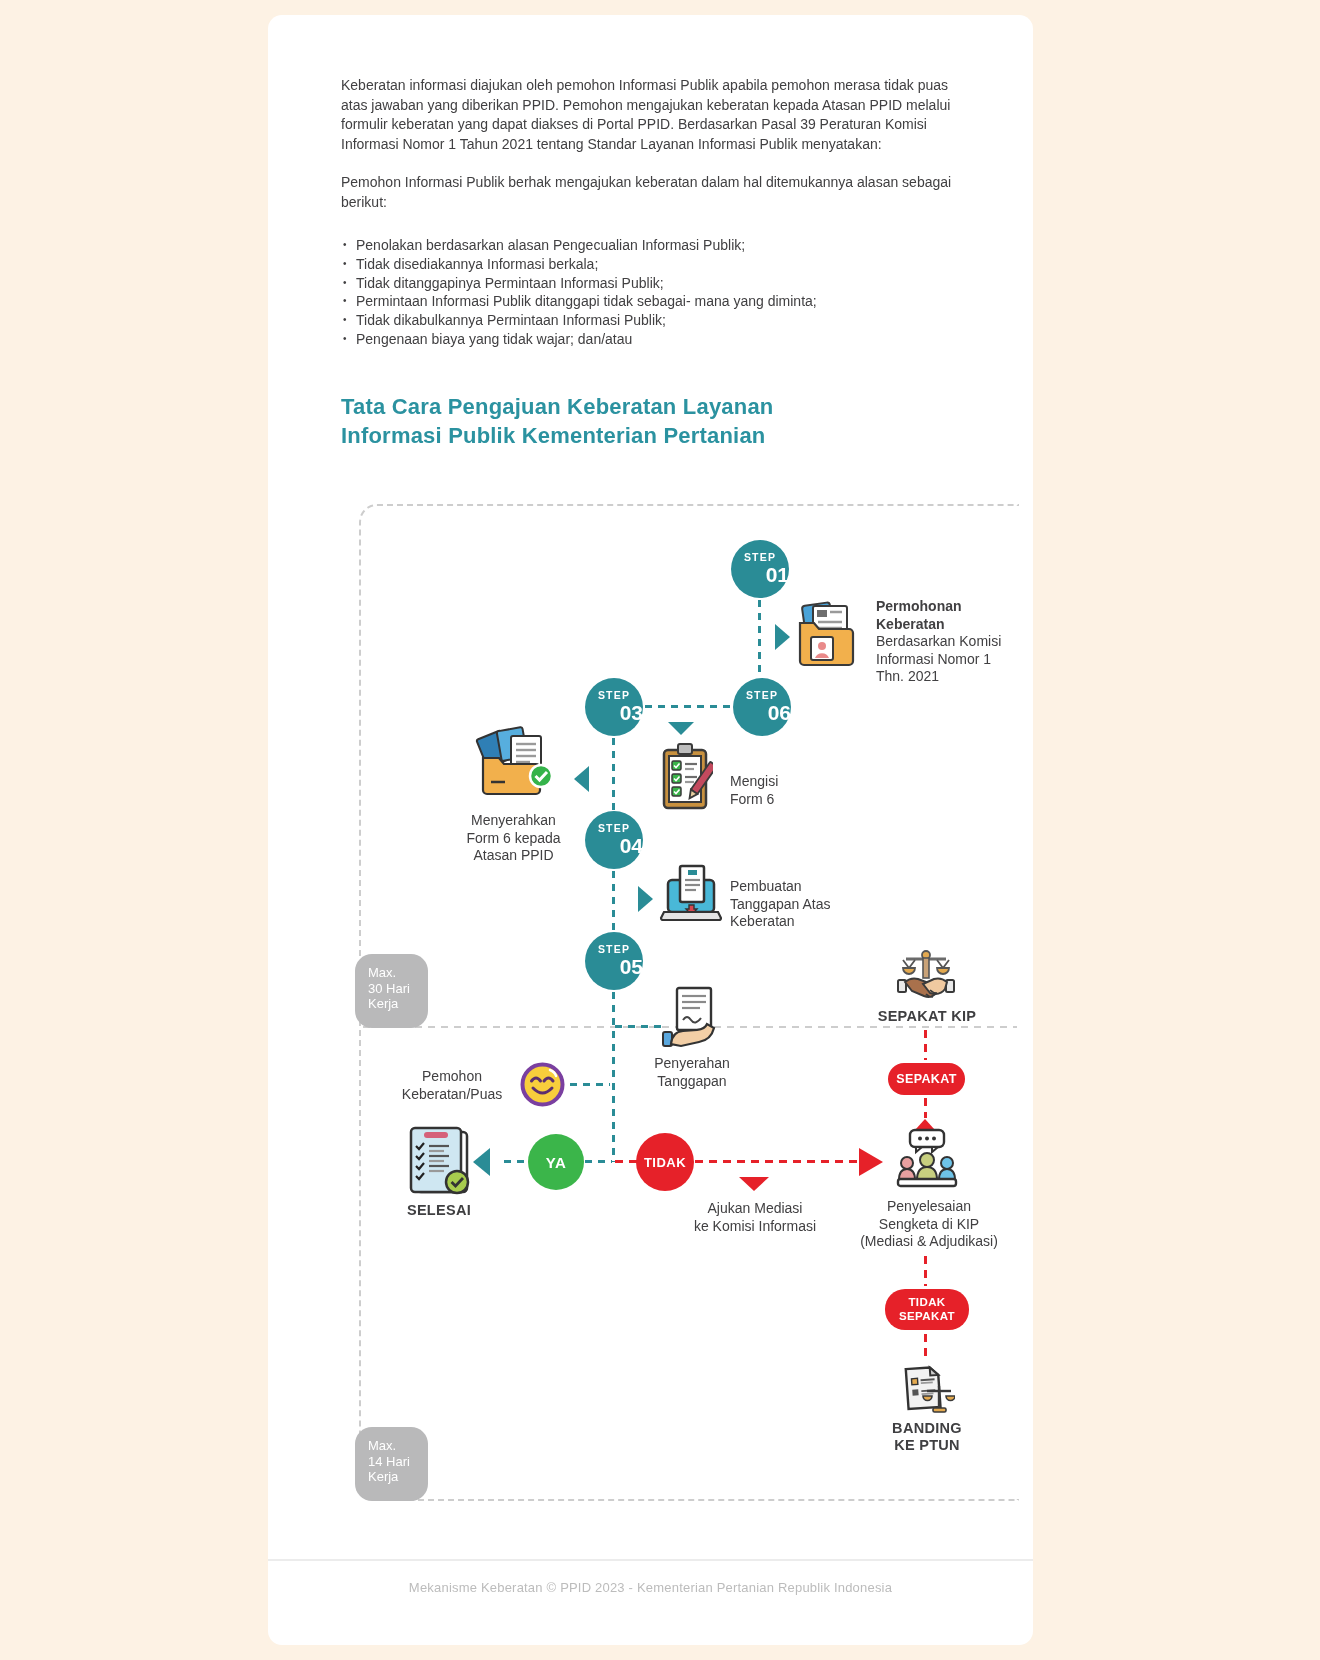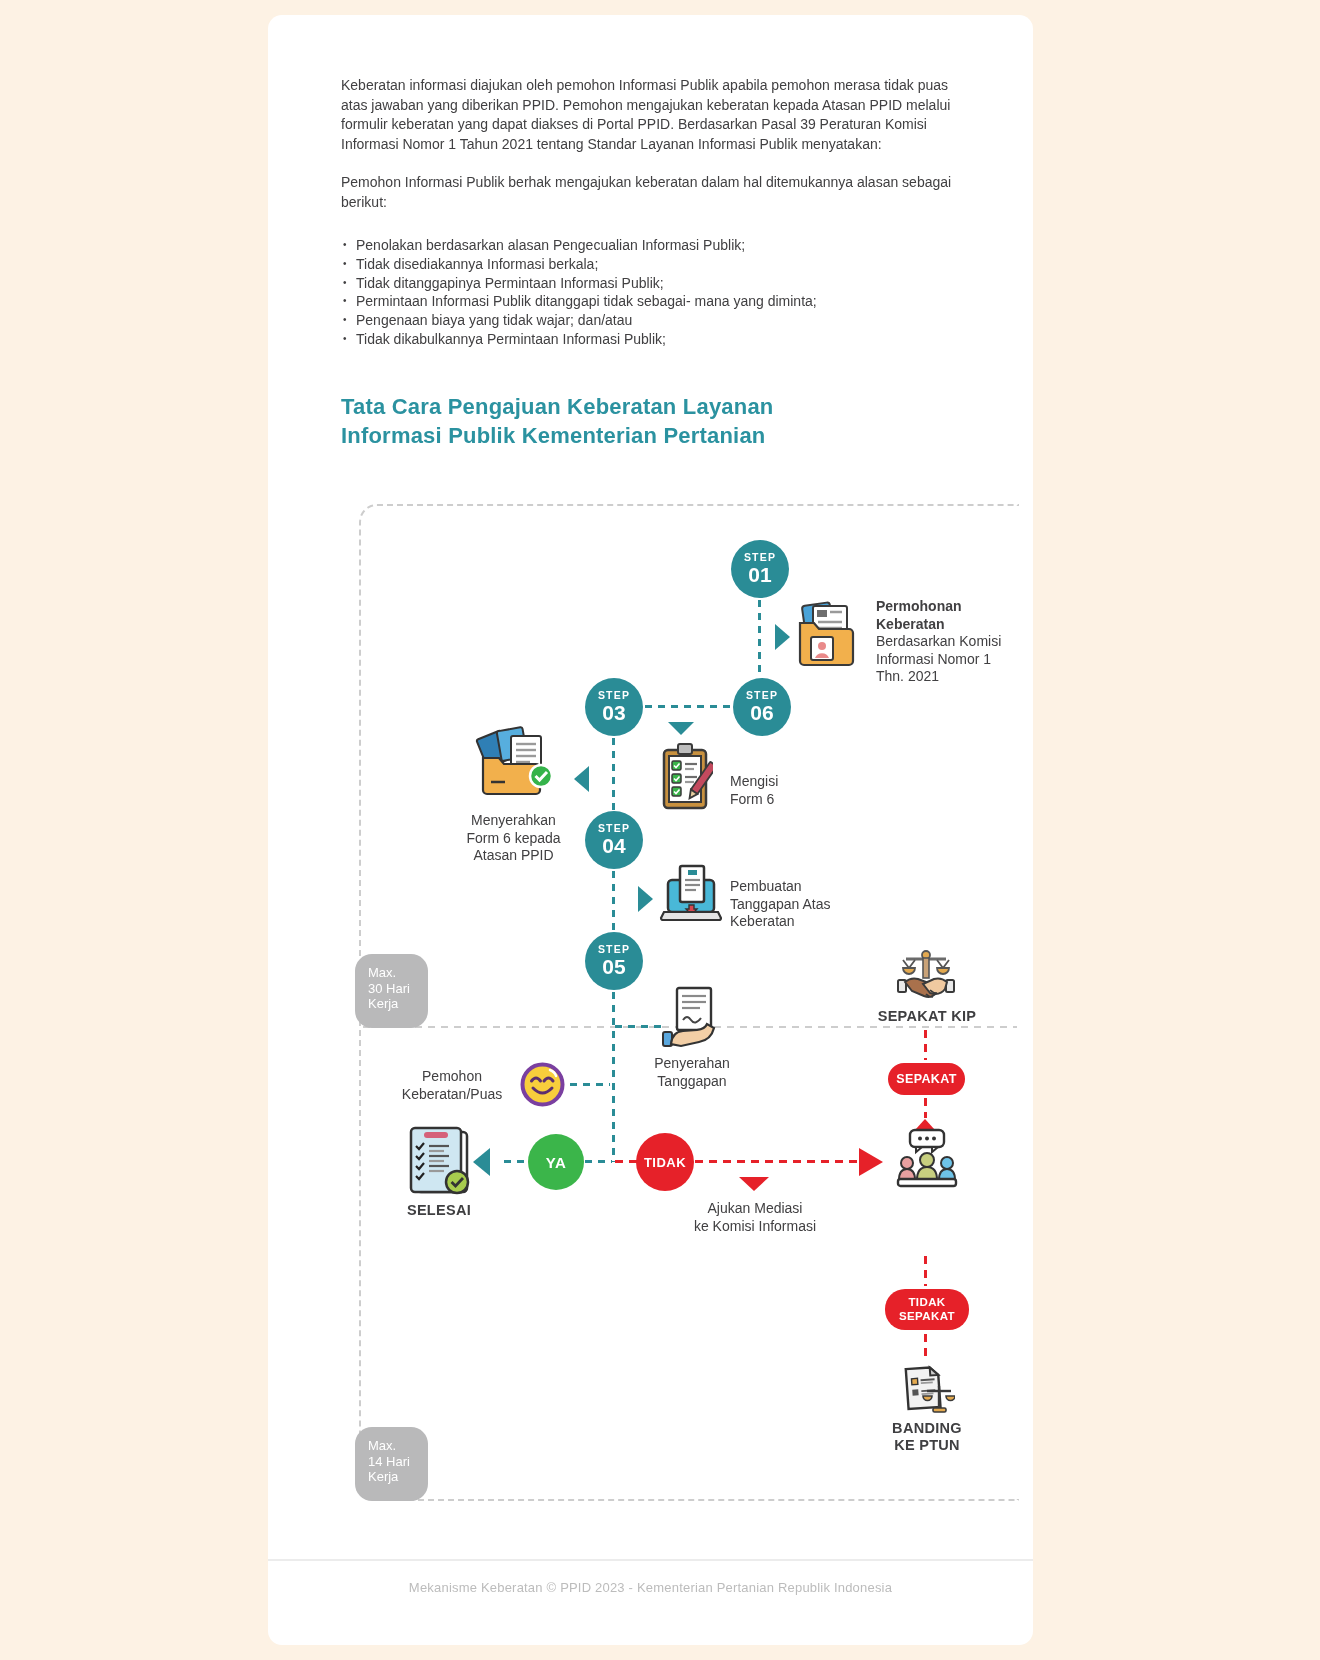--- a/index.html
+++ b/index.html
@@ -26,21 +26,21 @@
   .tri-right-teal{border-top:13px solid transparent;border-bottom:13px solid transparent;border-left:15px solid #2a8c96;}
   .tri-left-teal{border-top:13px solid transparent;border-bottom:13px solid transparent;border-right:15px solid #2a8c96;}
   .tri-left-teal-lg{border-top:14px solid transparent;border-bottom:14px solid transparent;border-right:17px solid #2a8c96;}
   .tri-down-teal{border-left:13px solid transparent;border-right:13px solid transparent;border-top:13px solid #2a8c96;}
   .tri-right-red{border-top:14px solid transparent;border-bottom:14px solid transparent;border-left:24px solid #e62129;}
   .tri-down-red{border-left:15px solid transparent;border-right:15px solid transparent;border-top:14px solid #e62129;}
   .tri-up-red{border-left:10px solid transparent;border-right:10px solid transparent;border-bottom:11px solid #e62129;}
   
   .step{width:58px;height:58px;border-radius:50%;background:#2a8c96;color:#fff;text-align:center;}
   .step .w{display:block;font-size:10.5px;font-weight:700;letter-spacing:1.2px;margin-top:12px;line-height:1;}
-  .step .n{display:block;font-size:21px;font-weight:700;line-height:1.1;}
+  .step .n{display:block;font-size:21px;font-weight:700;line-height:1.1;text-align:right;}
   
   .decision{border-radius:50%;color:#fff;font-weight:700;display:flex;align-items:center;justify-content:center;letter-spacing:0.5px;}
   .ya{width:56px;height:56px;background:#3bb54a;font-size:15px;}
   .tidak{width:58px;height:58px;background:#e62129;font-size:13px;}
   
   .pill{background:#e62129;color:#fff;font-weight:700;border-radius:20px;display:flex;align-items:center;justify-content:center;text-align:center;line-height:1.2;letter-spacing:0.4px;}
   
   .node{font-size:14px;line-height:17.5px;color:#414042;}
   .node.center{text-align:center;}
   .node .b{font-weight:700;}
@@ -59,22 +59,22 @@
 formulir keberatan yang dapat diakses di Portal PPID. Berdasarkan Pasal 39 Peraturan Komisi
 Informasi Nomor 1 Tahun 2021 tentang Standar Layanan Informasi Publik menyatakan:</div>
   <div class="abs body-text pre" style="left:318px;top:173px;width:690px;">Pemohon Informasi Publik berhak mengajukan keberatan dalam hal ditemukannya alasan sebagai
 berikut:</div>
 
   <ul class="abs bullet-list" style="left:320px;top:236px;width:680px;">
     <li>Penolakan berdasarkan alasan Pengecualian Informasi Publik;</li>
     <li>Tidak disediakannya Informasi berkala;</li>
     <li>Tidak ditanggapinya Permintaan Informasi Publik;</li>
     <li>Permintaan Informasi Publik ditanggapi tidak sebagai- mana yang diminta;</li>
+    <li>Tidak dikabulkannya Permintaan Informasi Publik;</li>
     <li>Pengenaan biaya yang tidak wajar; dan/atau</li>
-    <li>Tidak dikabulkannya Permintaan Informasi Publik;</li>
   </ul>
 
   <div class="abs heading pre" style="left:318px;top:392px;width:560px;">Tata Cara Pengajuan Keberatan Layanan
 Informasi Publik Kementerian Pertanian</div>
 
   <div class="abs frame" style="left:336px;top:504px;width:658px;height:993px;"></div>
   <div class="abs grey-h" style="left:340px;top:1026px;width:654px;"></div>
 
   <div class="abs dv teal-v" style="left:735px;top:600px;height:78px;"></div>
   <div class="abs dh teal-h" style="left:622px;top:705px;width:88px;"></div>
@@ -264,20 +264,23 @@
     <path d="M20 19 l0 5 l6 -5 Z" fill="#ffffff" stroke="#333" stroke-width="2"></path>
     <path d="M36 19 l0 5 l6 -5 Z" fill="#ffffff" stroke="#333" stroke-width="2"></path>
     <circle cx="11" cy="35" r="6" fill="#e8a0a0" stroke="#333" stroke-width="2"></circle>
     <path d="M3 52 q0 -11 8 -11 q8 0 8 11 Z" fill="#e8a0a0" stroke="#333" stroke-width="2"></path>
     <circle cx="51" cy="35" r="6" fill="#6ec3e8" stroke="#333" stroke-width="2"></circle>
     <path d="M43 52 q0 -11 8 -11 q8 0 8 11 Z" fill="#6ec3e8" stroke="#333" stroke-width="2"></path>
     <circle cx="31" cy="32" r="7" fill="#c7cf7f" stroke="#333" stroke-width="2"></circle>
     <path d="M21 52 q0 -13 10 -13 q10 0 10 13 Z" fill="#c7cf7f" stroke="#333" stroke-width="2"></path>
     <rect x="2" y="51" width="58" height="7" rx="2.5" fill="#ffffff" stroke="#333" stroke-width="2.4"></rect>
   </svg>
+  <div class="abs node center pre" style="left:820px;top:1198px;width:172px;">Penyelesaian
+Sengketa di KIP
+(Mediasi &amp; Adjudikasi)</div>
 
   <div class="abs pill pre" style="left:862px;top:1289px;width:84px;height:41px;font-size:11.5px;">TIDAK
 SEPAKAT</div>
 
   <svg class="abs" style="left:872px;top:1358px;" width="60" height="58" viewBox="0 0 60 58">
     <g transform="rotate(-4 28 28)">
       <path d="M12 10 h24 l8 8 v32 h-32 Z" fill="#f2f2f2" stroke="#333" stroke-width="2.4"></path>
       <path d="M36 10 l8 8 h-8 Z" fill="#cccccc" stroke="#333" stroke-width="2"></path>
       <rect x="17" y="20" width="6" height="6" fill="#e3a94f" stroke="#333" stroke-width="1.4"></rect>
       <line x1="26" y1="22" x2="40" y2="22" stroke="#555" stroke-width="2"></line>

